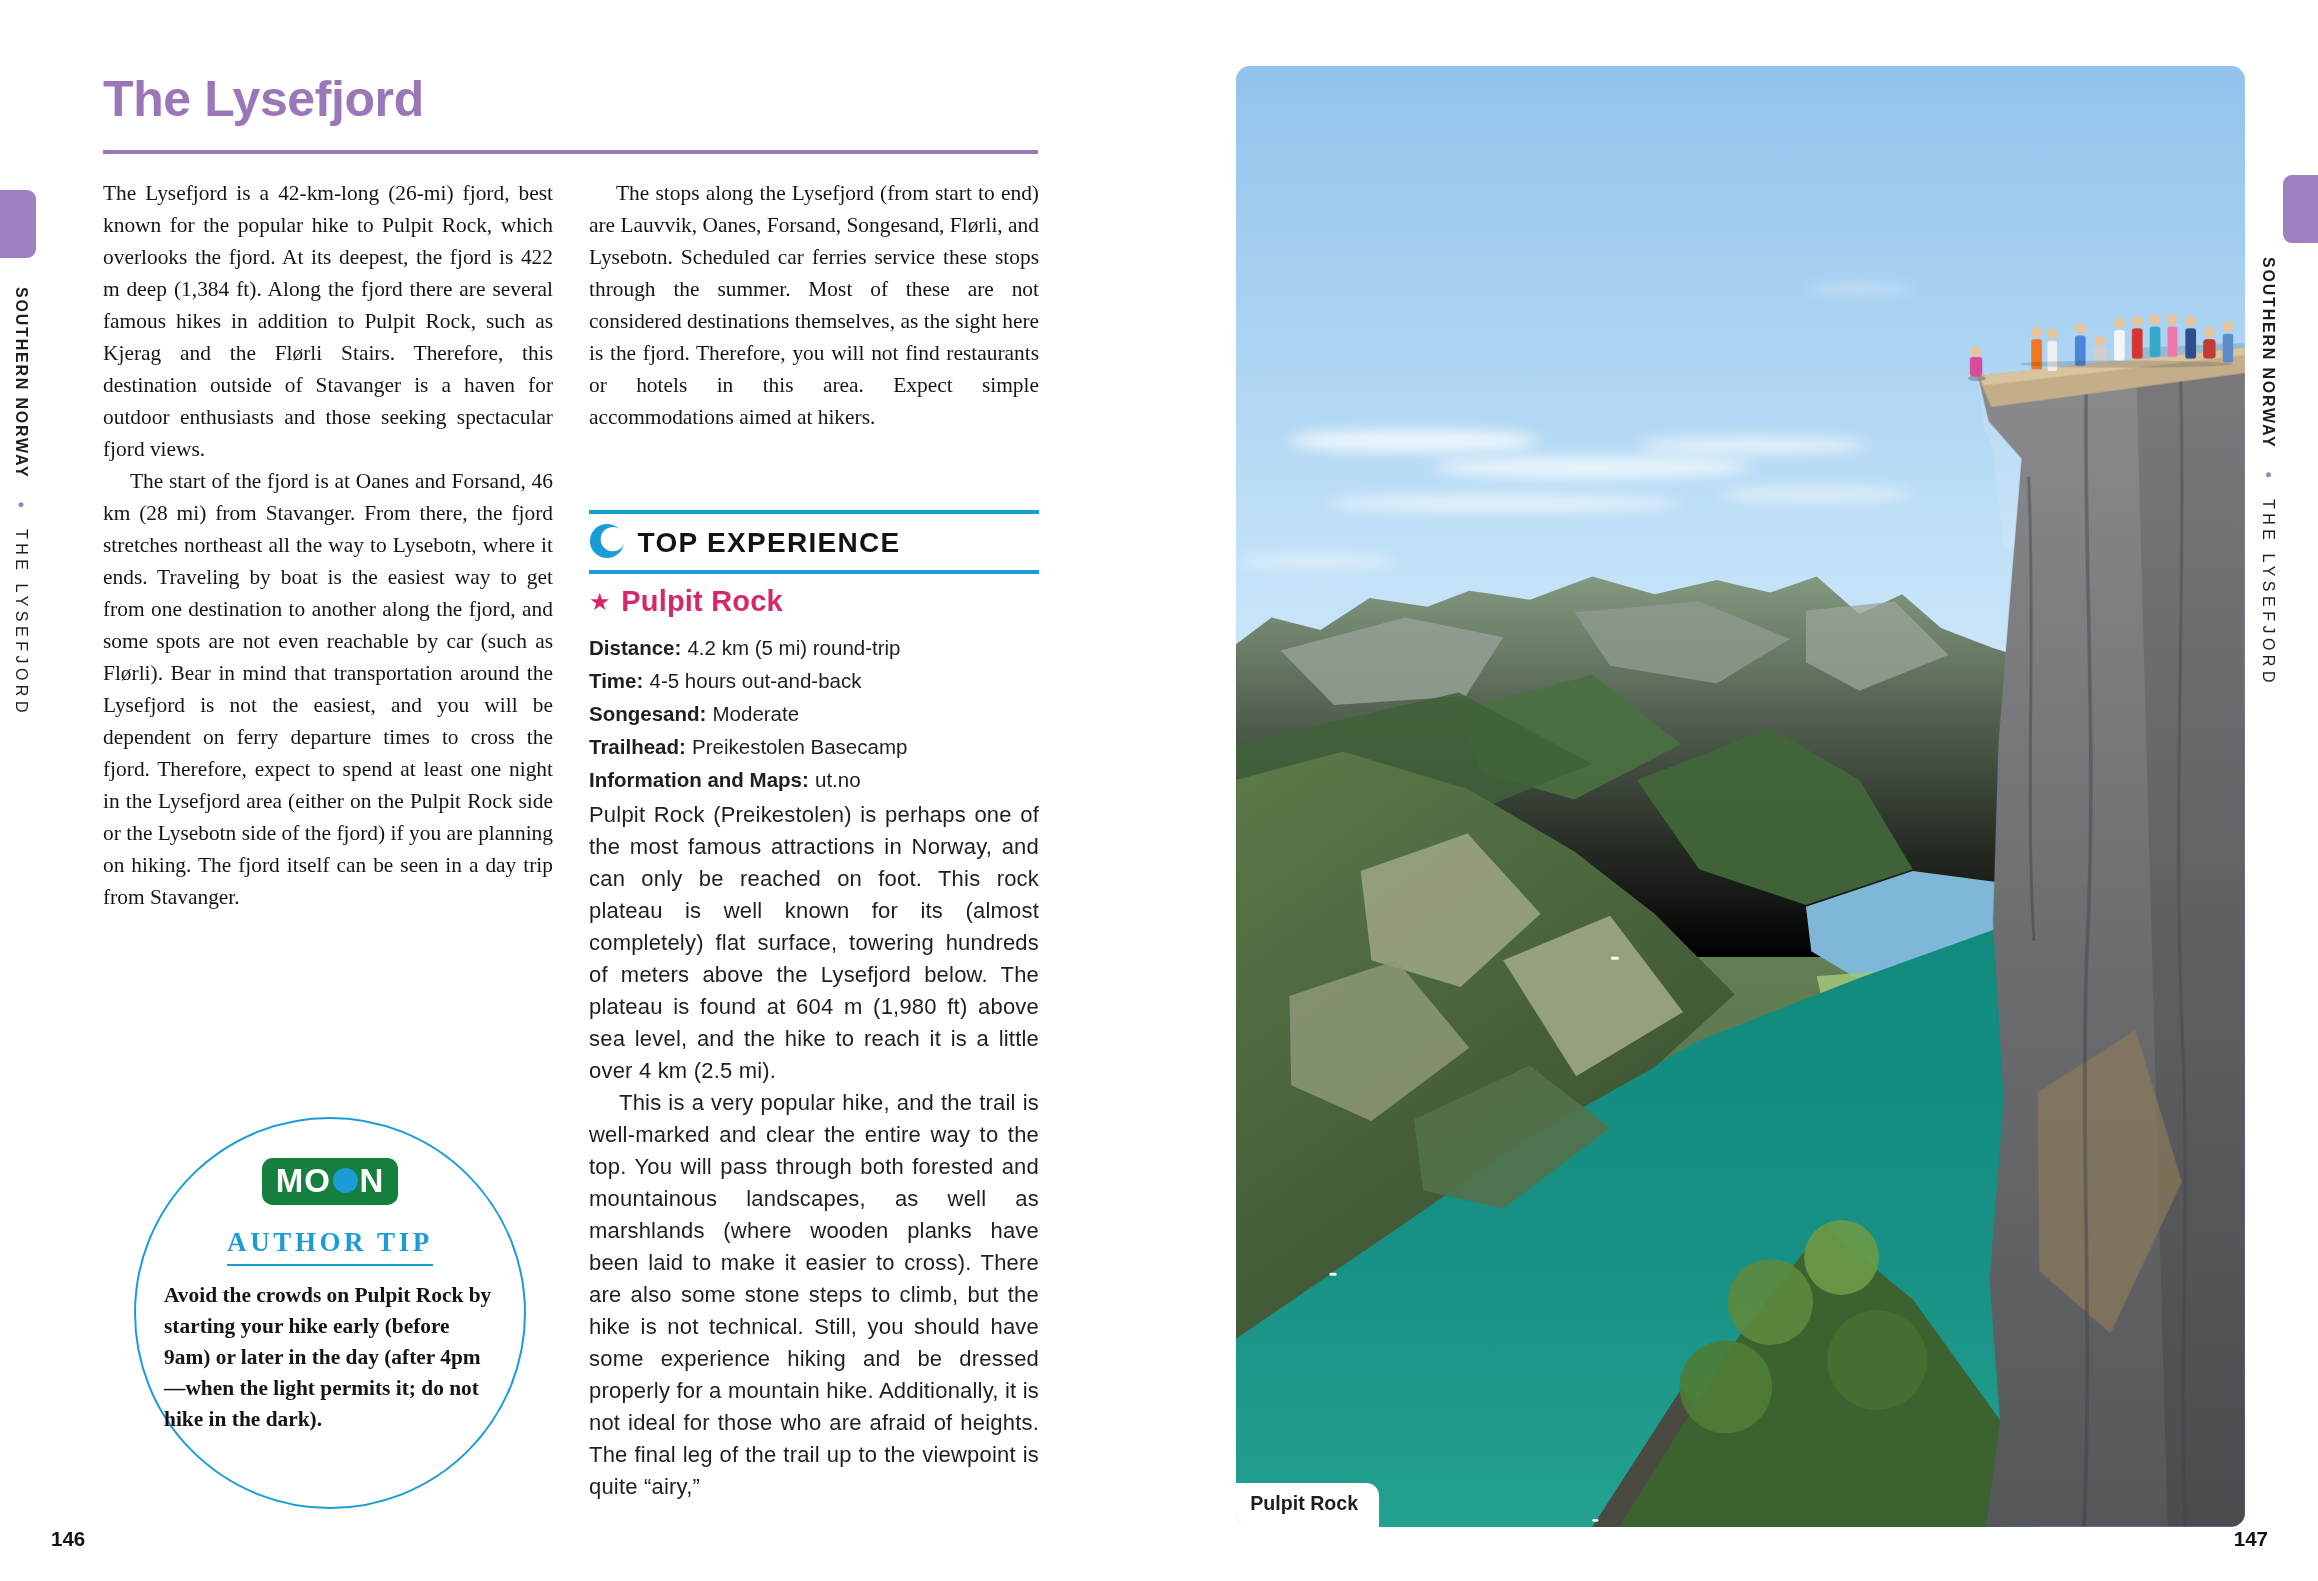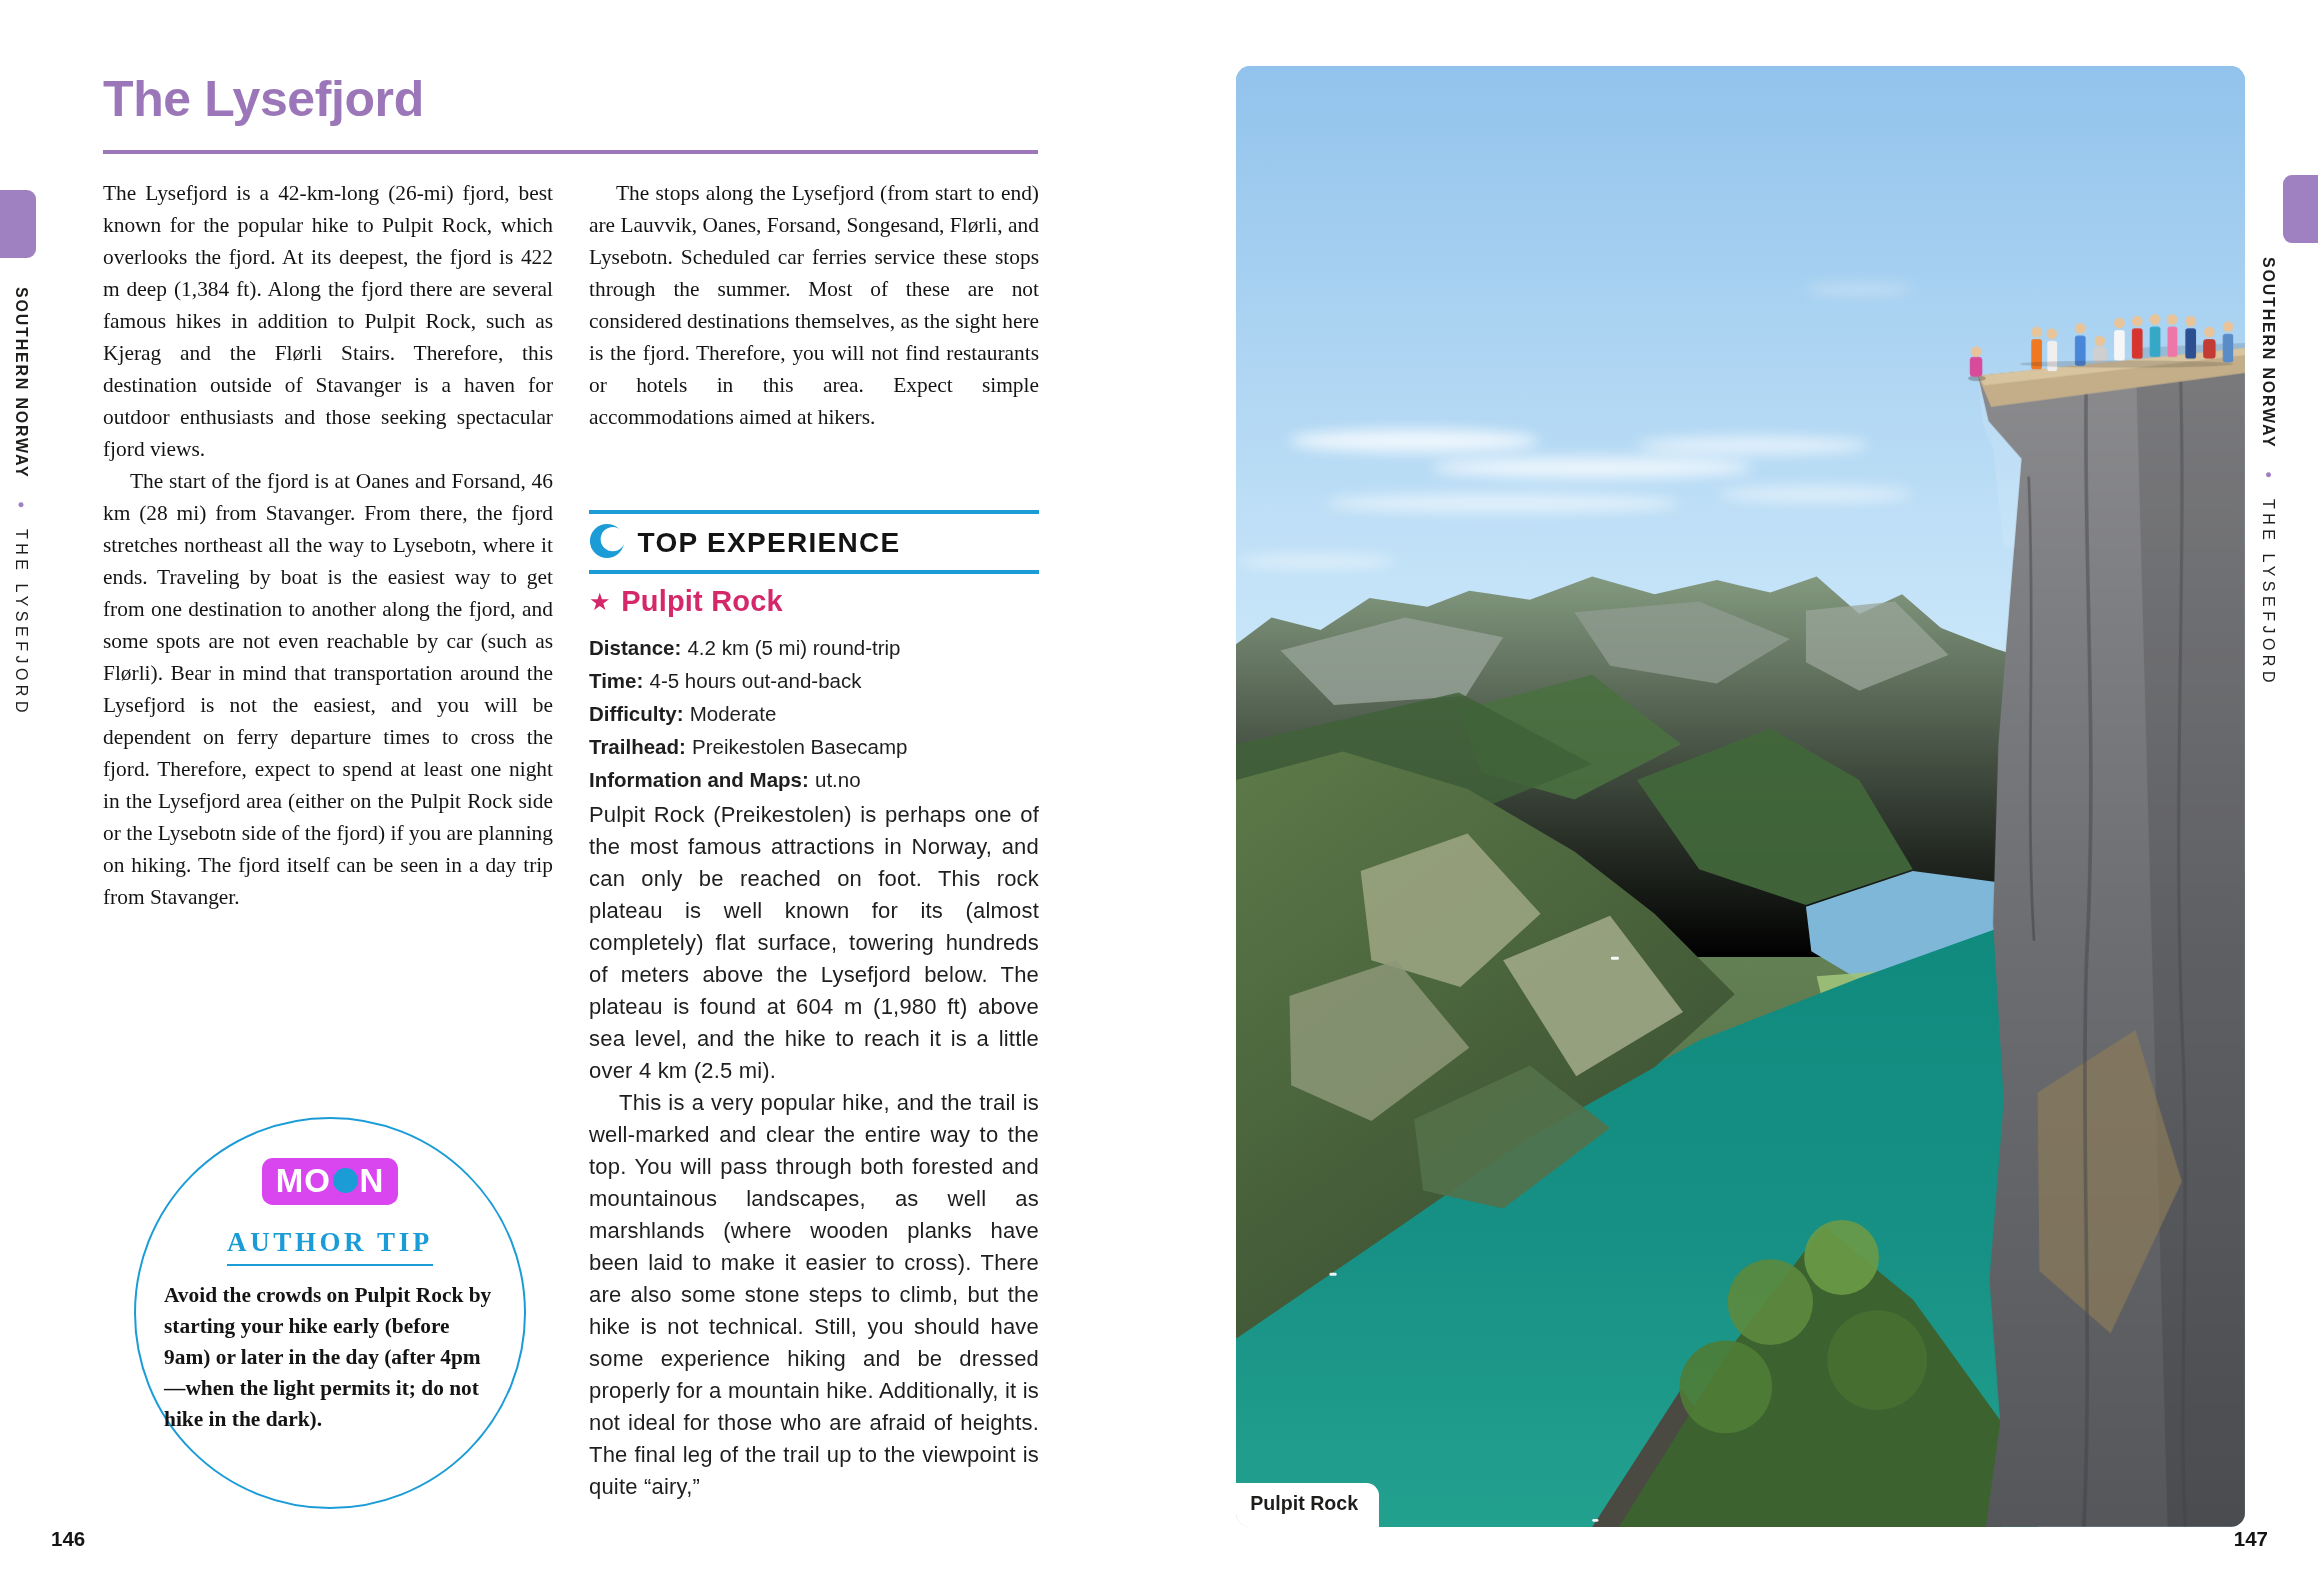--- a/index.html
+++ b/index.html
@@ -59,21 +59,21 @@
   .sansbody{font-size:22px;line-height:32px;color:#1e1e1e;letter-spacing:0.2px;}
   #col2-body{left:589px;top:799px;}
   #col2-body p.indent{text-indent:30px;}
 
   
   .tip-circle{
     position:absolute;left:134px;top:1117px;width:392px;height:392px;border-radius:50%;
     border:2.7px solid #1b9cd7;background:#fff;text-align:center;box-sizing:border-box;
   }
   .moon-logo{
-    display:inline-flex;align-items:center;margin-top:39px;background:#d946ef;
+    display:inline-flex;align-items:center;margin-top:39px;background:#15803d;
     border-radius:10.7px;padding:6.2px 14.3px 8px;color:#ffffff;font-weight:800;
     font-size:33px;letter-spacing:0.9px;line-height:1;
   }
   .moon-dot{display:inline-block;width:25px;height:25px;border-radius:50%;background:#1b9cd7;margin:0 1.8px;}
   .tip-heading{
     display:inline-block;margin-top:21.4px;font-family:"Liberation Serif",serif;
     font-size:27px;font-weight:700;letter-spacing:3.6px;color:#1b9cd7;
     border-bottom:2.7px solid #1b9cd7;padding-bottom:6.2px;
   }
   .tip-body{
@@ -130,21 +130,21 @@
 </div>
 
 <div class="hike-head">
   <span class="hike-star">★</span>
   <span class="hike-name">Pulpit Rock</span>
 </div>
 
 <div class="stats">
   <div><span class="stat-label">Distance:</span><span>4.2 km (5 mi) round-trip</span></div>
   <div><span class="stat-label">Time:</span><span>4-5 hours out-and-back</span></div>
-  <div><span class="stat-label">Difficulty:</span><span>Moderate</span></div>
+  <div><span class="stat-label">Songesand:</span><span>Moderate</span></div>
   <div><span class="stat-label">Trailhead:</span><span>Preikestolen Basecamp</span></div>
   <div><span class="stat-label">Information and Maps:</span><span>ut.no</span></div>
 </div>
 
 <div class="col sansbody" id="col2-body">
   <p>Pulpit Rock (Preikestolen) is perhaps one of the most famous attractions in Norway, and can only be reached on foot. This rock plateau is well known for its (almost completely) flat surface, towering hundreds of meters above the Lysefjord below. The plateau is found at 604 m (1,980 ft) above sea level, and the hike to reach it is a little over 4 km (2.5 mi).</p>
   <p class="indent">This is a very popular hike, and the trail is well-marked and clear the entire way to the top. You will pass through both forested and mountainous landscapes, as well as marshlands (where wooden planks have been laid to make it easier to cross). There are also some stone steps to climb, but the hike is not technical. Still, you should have some experience hiking and be dressed properly for a mountain hike. Additionally, it is not ideal for those who are afraid of heights. The final leg of the trail up to the viewpoint is quite “airy,”</p>
 </div>
 
 <div class="tip-circle">

